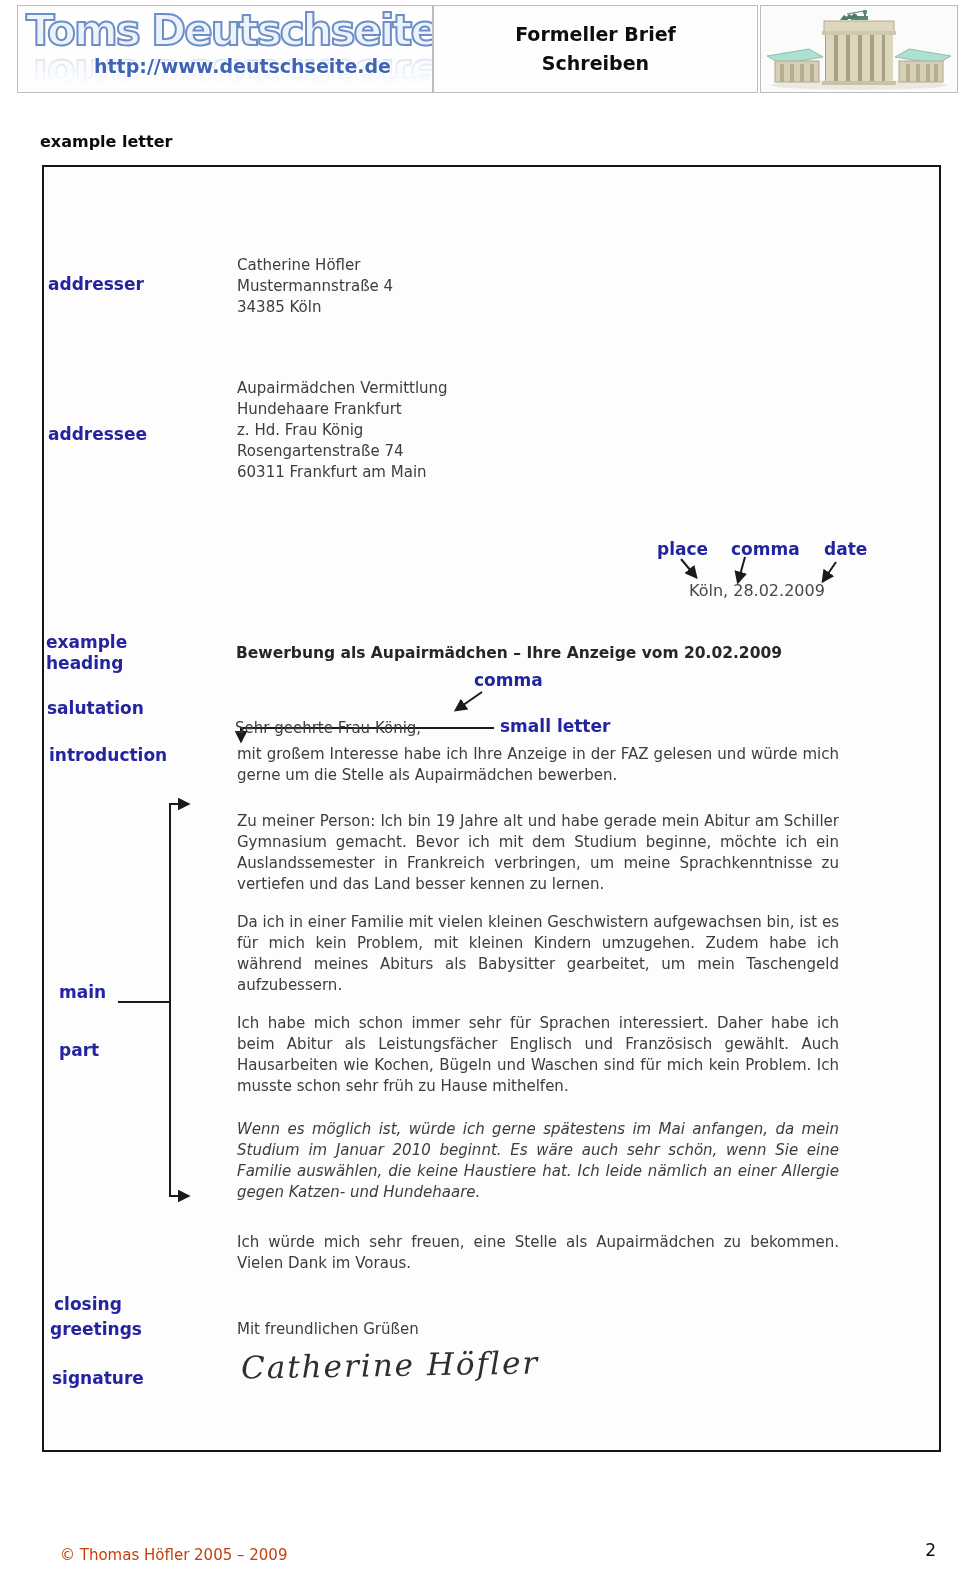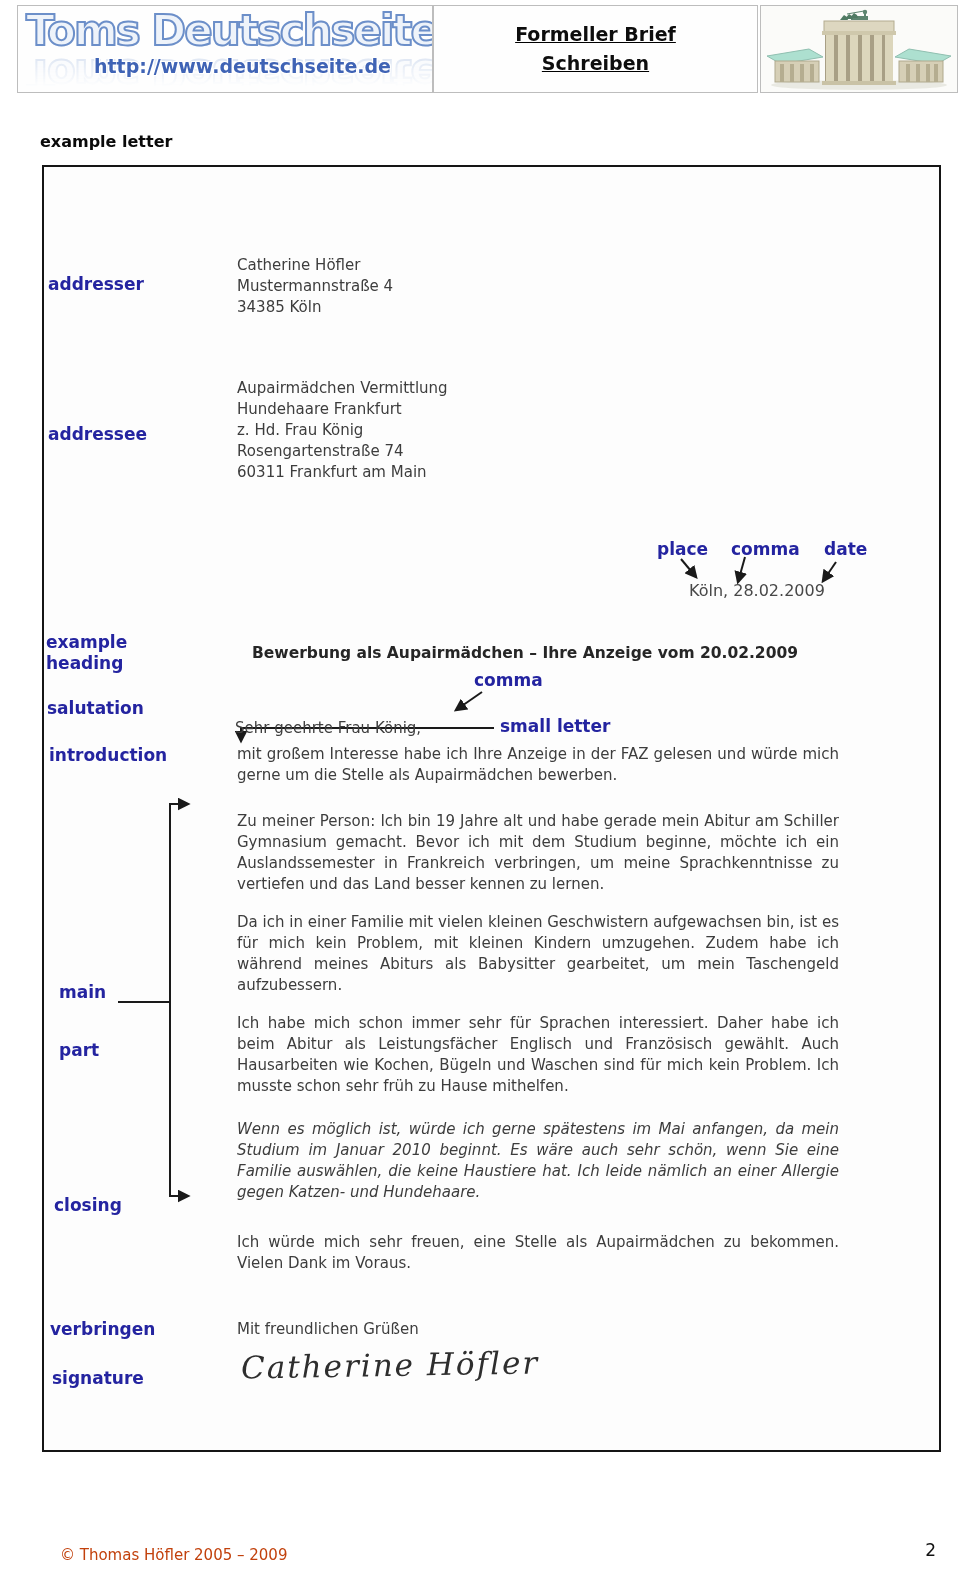--- a/index.html
+++ b/index.html
@@ -20,36 +20,36 @@
     position:absolute;left:8px;top:44px;font-size:42px;font-weight:bold;letter-spacing:-2px;
     color:#eef3fa;-webkit-text-stroke:2px #9bb4dc;white-space:nowrap;
     transform:scaleY(-1);opacity:.38;z-index:1;
     -webkit-mask-image:linear-gradient(to top,rgba(0,0,0,.9) 10%,rgba(0,0,0,0) 75%);
             mask-image:linear-gradient(to top,rgba(0,0,0,.9) 10%,rgba(0,0,0,0) 75%);
   }
   .logo-url{
     position:absolute;left:76px;top:49px;z-index:3;font-size:19px;font-weight:bold;color:#3f63b5;
     text-shadow:1px 1px 0 #fff,-1px -1px 0 #fff,1px -1px 0 #fff,-1px 1px 0 #fff;white-space:nowrap;
   }
-  #title-box{left:433px;width:325px;display:flex;flex-direction:column;align-items:center;justify-content:center;gap:10px;text-decoration:underline;}
+  #title-box{left:433px;width:325px;display:flex;flex-direction:column;align-items:center;justify-content:center;gap:10px;}
   .doc-title{font-size:19px;font-weight:bold;color:#0d0d0d;line-height:1;}
   #gate-box{left:760px;width:198px;}
 
   
   .section-heading{left:40px;top:132px;font-size:16px;font-weight:bold;color:#0a0a0a;}
 
   
   #letter-box{left:42px;top:165px;width:899px;height:1287px;border:2px solid #151515;background:#fdfdfd;box-sizing:border-box;}
   #arrow-layer{position:absolute;left:0;top:0;width:899px;height:1287px;pointer-events:none;}
 
   .lbl{position:absolute;font-size:17px;font-weight:bold;color:#2424a0;line-height:20px;white-space:nowrap;}
   .ltxt{position:absolute;font-size:15px;line-height:21px;color:#3d3d3d;}
   .para{width:602px;text-align:justify;}
   .addr div{white-space:nowrap;}
-  .subject{font-weight:bold;color:#262626;font-size:15.5px;white-space:nowrap;margin-left:16px;}
+  .subject{font-weight:bold;color:#262626;font-size:15.5px;white-space:nowrap;}
   .pdate{font-size:16px;color:#484848;white-space:nowrap;}
   .signature-script{
     position:absolute;font-family:"DejaVu Serif","Liberation Serif",serif;font-style:italic;
     font-size:31px;color:#2e2e2e;letter-spacing:2px;white-space:nowrap;transform:rotate(-1deg);
   }
 
   
   .footer-copy{left:60px;top:1546px;font-size:15px;color:#c2410c;}
   .footer-page{right:24px;top:1540px;font-size:17px;color:#111;}
 </style>
@@ -135,22 +135,22 @@
   <div class="lbl" style="left:687px;top:372px;">comma</div>
   <div class="lbl" style="left:780px;top:372px;">date</div>
   <div class="lbl" style="left:2px;top:465px;">example</div>
   <div class="lbl" style="left:2px;top:486px;">heading</div>
   <div class="lbl" style="left:3px;top:531px;">salutation</div>
   <div class="lbl" style="left:430px;top:503px;">comma</div>
   <div class="lbl" style="left:456px;top:549px;">small letter</div>
   <div class="lbl" style="left:5px;top:578px;">introduction</div>
   <div class="lbl" style="left:15px;top:815px;">main</div>
   <div class="lbl" style="left:15px;top:837px;margin-top:36px;">part</div>
-  <div class="lbl" style="left:10px;top:1028px;">closing</div>
-  <div class="lbl" style="left:6px;top:1152px;">verbringen</div>
+  <div class="lbl" style="left:10px;top:1127px;">closing</div>
+  <div class="lbl" style="left:6px;top:1152px;">greetings</div>
   <div class="lbl" style="left:8px;top:1201px;">signature</div>
 
   <div class="ltxt addr" style="left:193px;top:88px;">
     <div>Catherine Höfler</div>
     <div>Mustermannstraße 4</div>
     <div>34385 Köln</div>
   </div>
 
   <div class="ltxt addr" style="left:193px;top:211px;">
     <div>Aupairmädchen Vermittlung</div>

